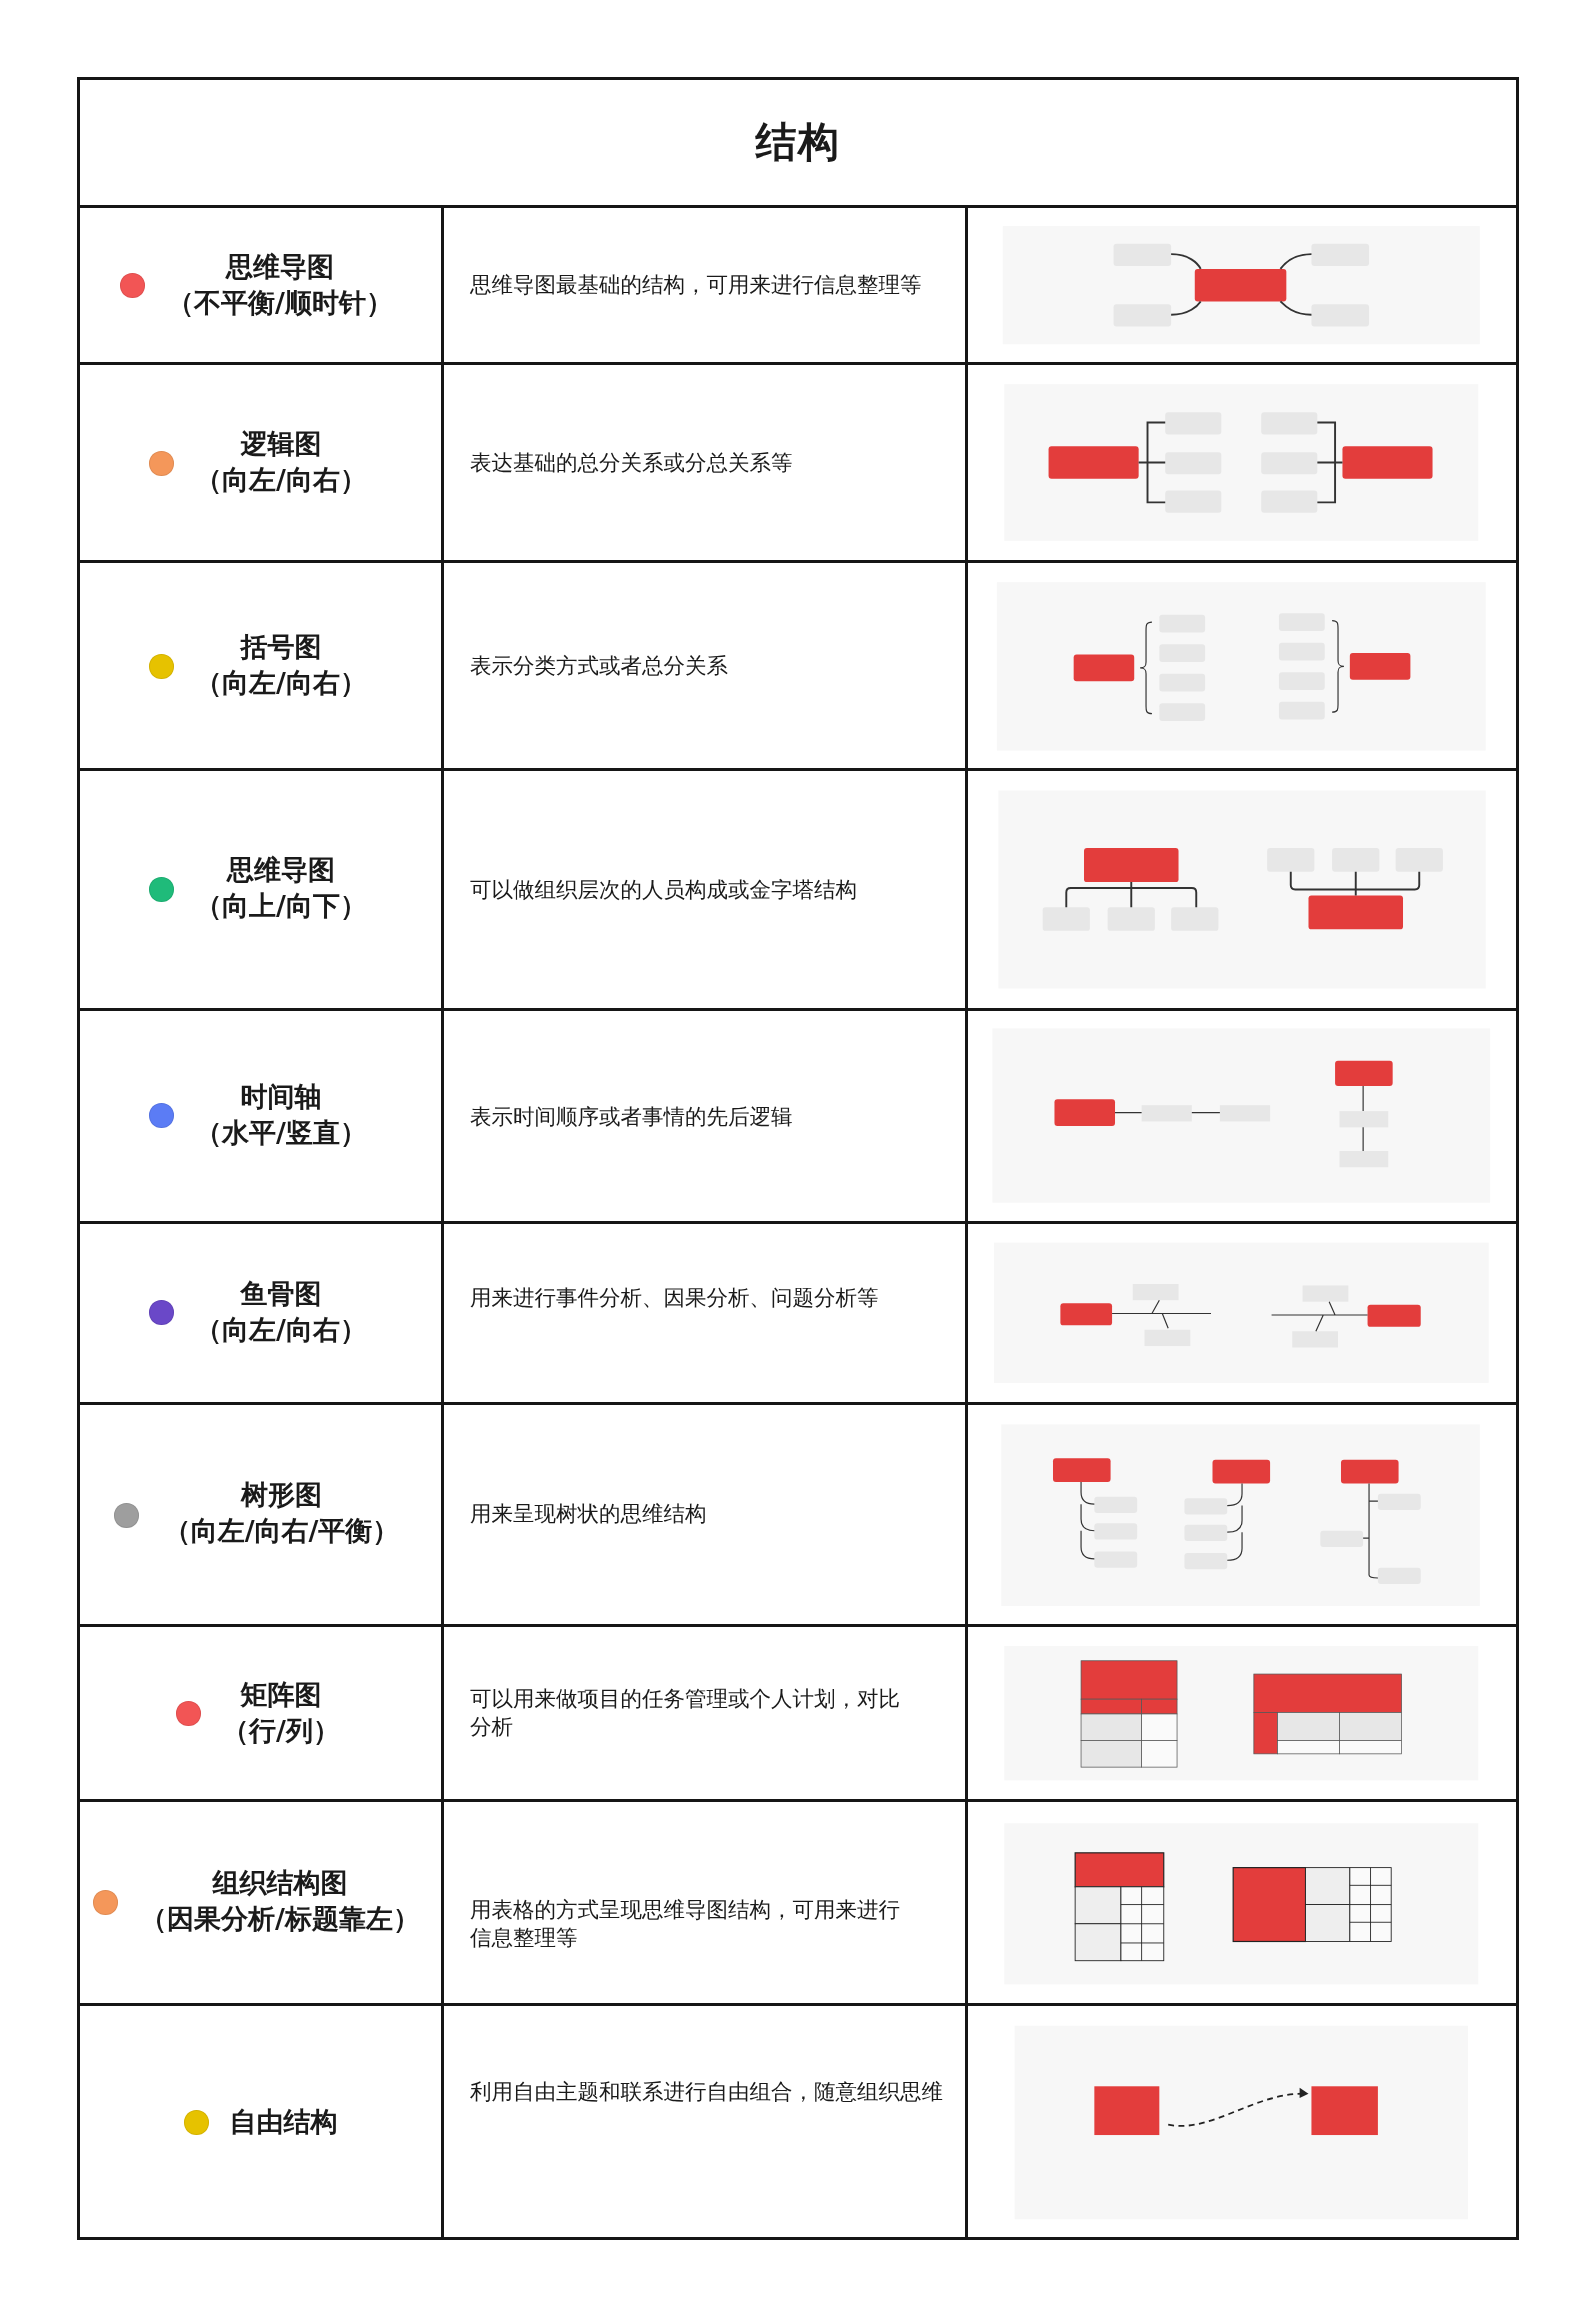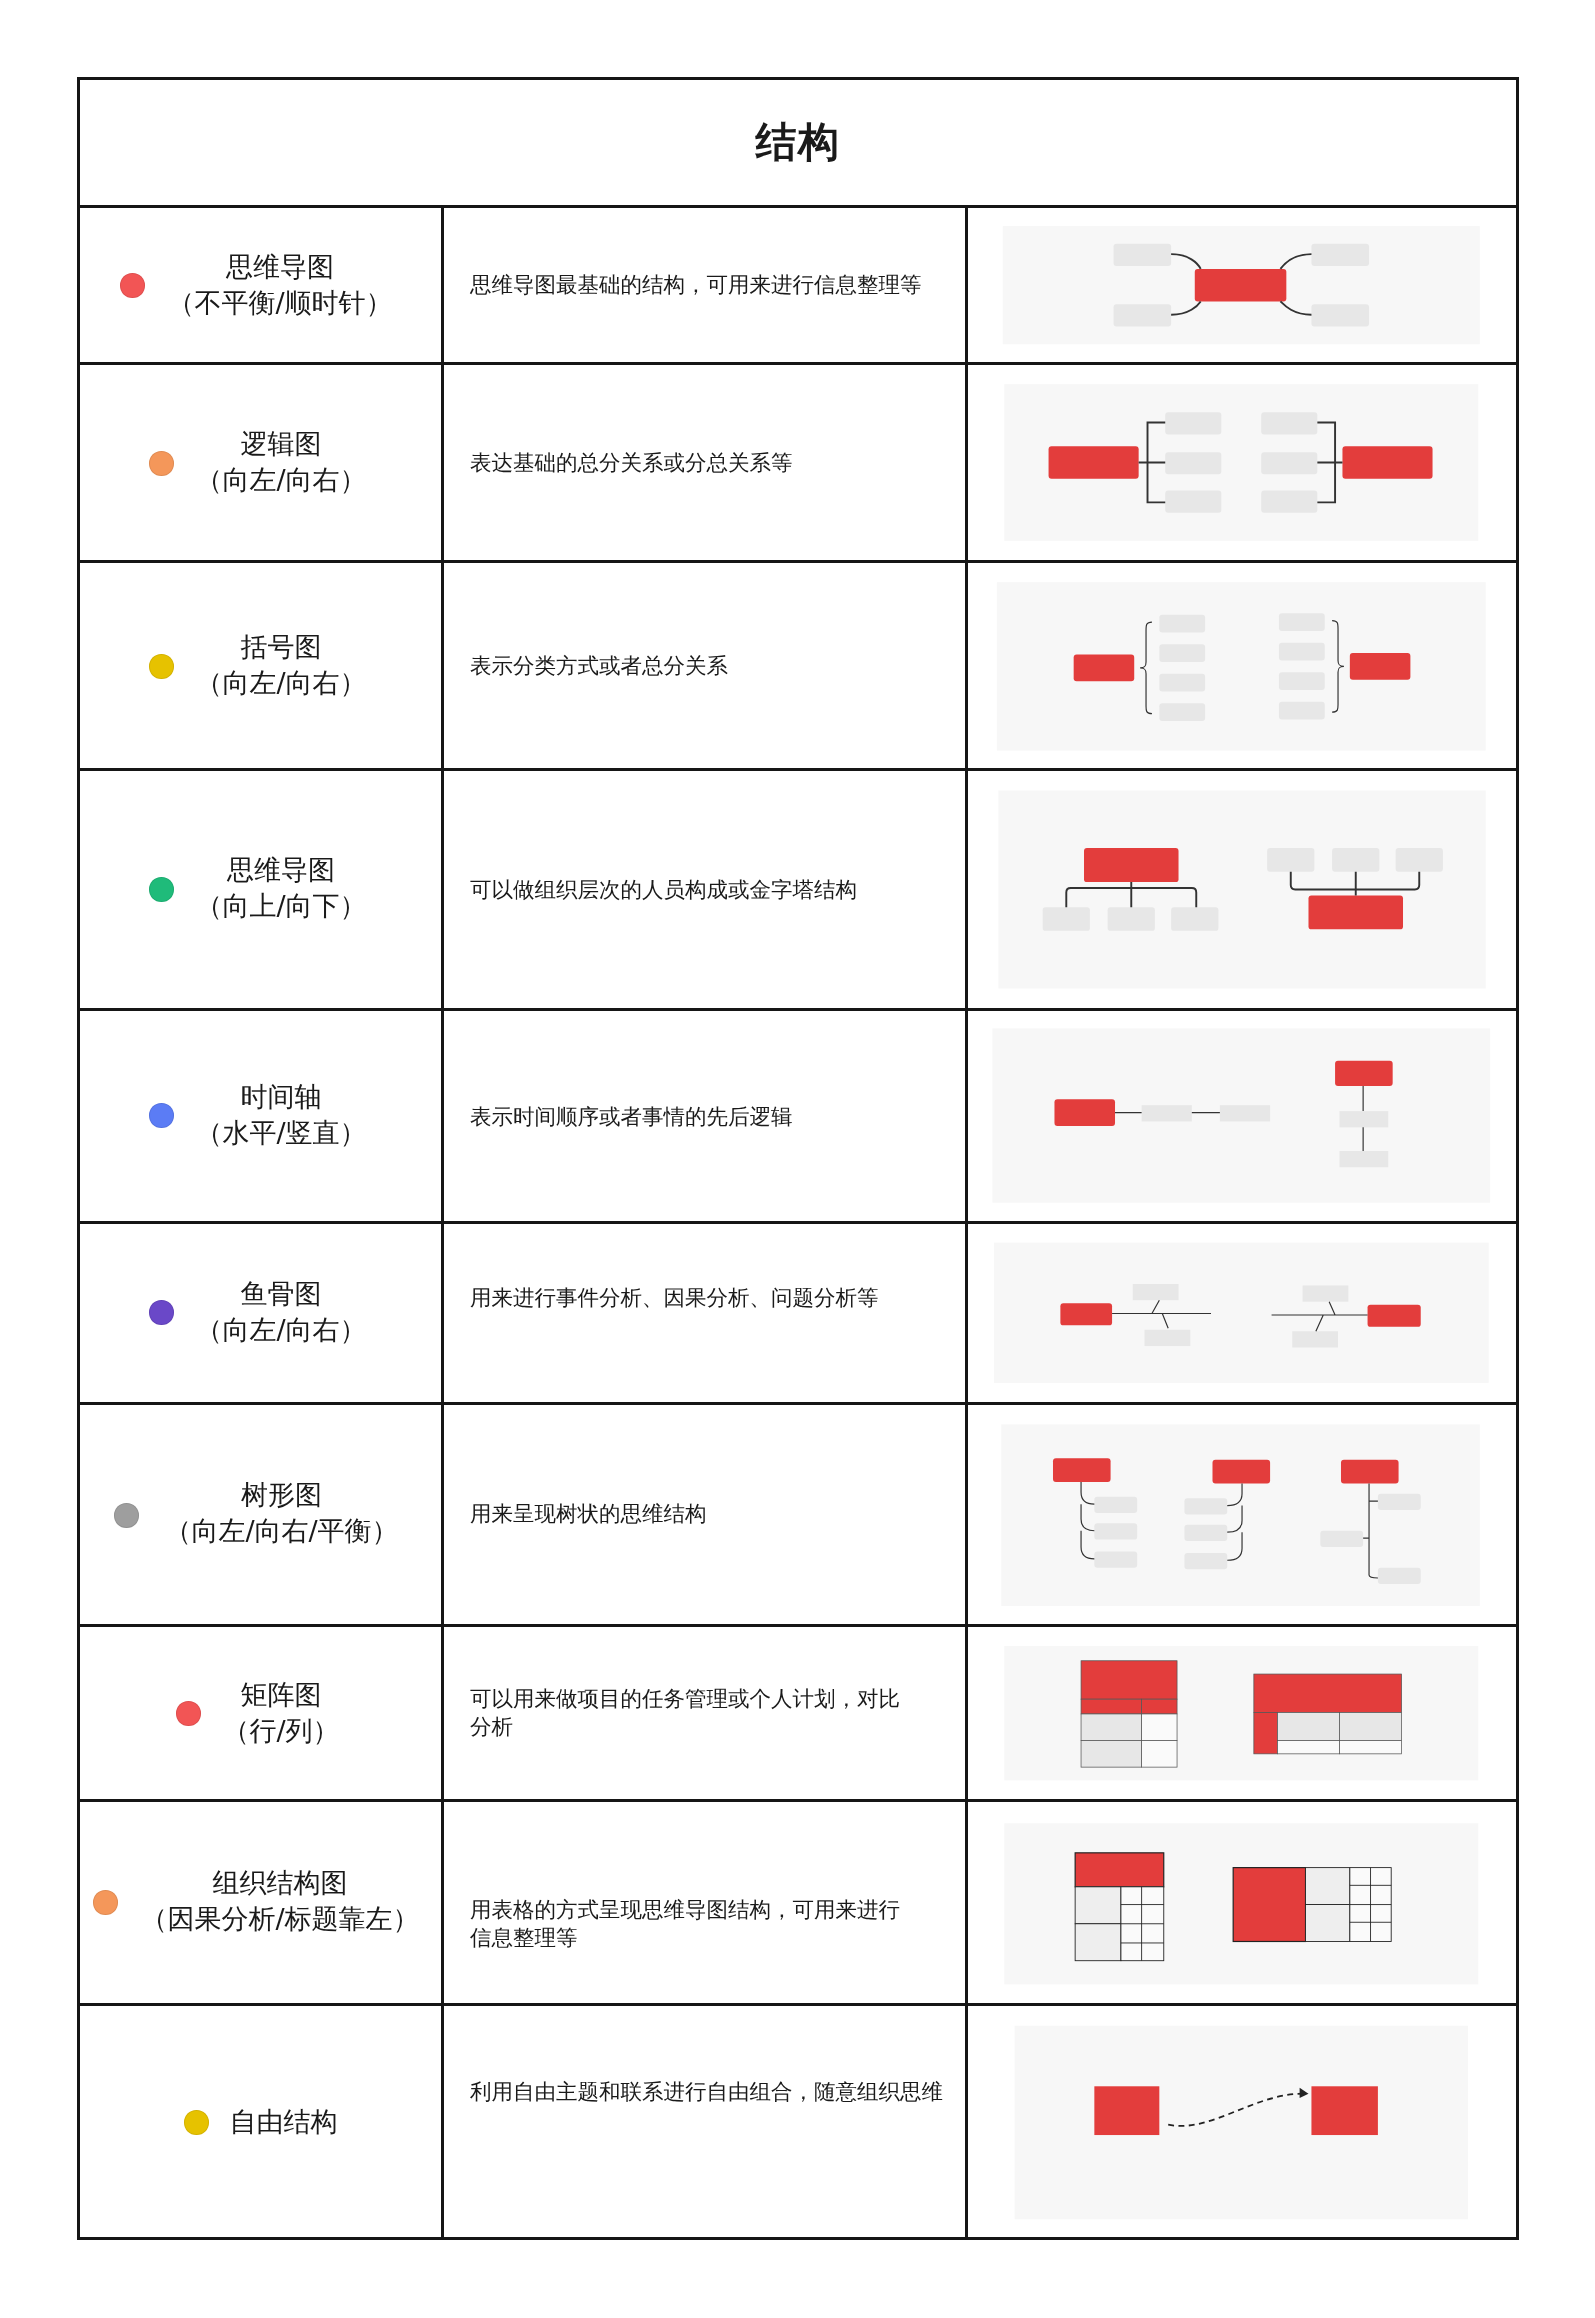--- a/index.html
+++ b/index.html
@@ -7,21 +7,21 @@
          font-family:"DejaVu Sans","Liberation Sans",sans-serif; color:#1a1a1a; }
   .table { position:absolute; left:77px; top:77px; width:1442px; height:2163px;
            box-sizing:border-box; border:3.1px solid #161616; }
   .hline { position:absolute; left:77px; width:1442px; height:3.1px; background:#161616; }
   .vline { position:absolute; width:3.1px; background:#161616; }
   .title { position:absolute; left:77px; top:77px; width:1442px; height:130px;
            display:flex; align-items:center; justify-content:center;
            font-size:41px; font-weight:bold; letter-spacing:1.5px;border-radius:24px; }
   .dot { position:absolute; width:24.5px; height:24.5px; border-radius:50%; box-sizing:border-box;
          border:1.5px solid rgba(0,0,0,0.08); }
-  .label { position:absolute; text-align:center; font-weight:normal; font-size:27px; line-height:36px; white-space:nowrap; }
+  .label { position:absolute; text-align:center; font-weight:bold; font-size:27px; line-height:36px; white-space:nowrap; }
   .desc-cell { position:absolute; left:470px; width:475px; display:flex; align-items:center; }
   .desc { font-size:21.5px; line-height:27.6px; color:#1a1a1a; }
   svg.overlay { position:absolute; left:0; top:0; width:1595px; height:2319px; pointer-events:none; }
   svg.overlay .panel { fill:#F7F7F7; }
   svg.overlay .red { fill:#E33D3C; }
   svg.overlay .gray { fill:#E7E7E7; }
   svg.overlay .ln { stroke:#333; stroke-width:1.3; fill:none; }
   svg.overlay .lnt { stroke:#333; stroke-width:0.8; fill:none; }
 </style>
 </head>

